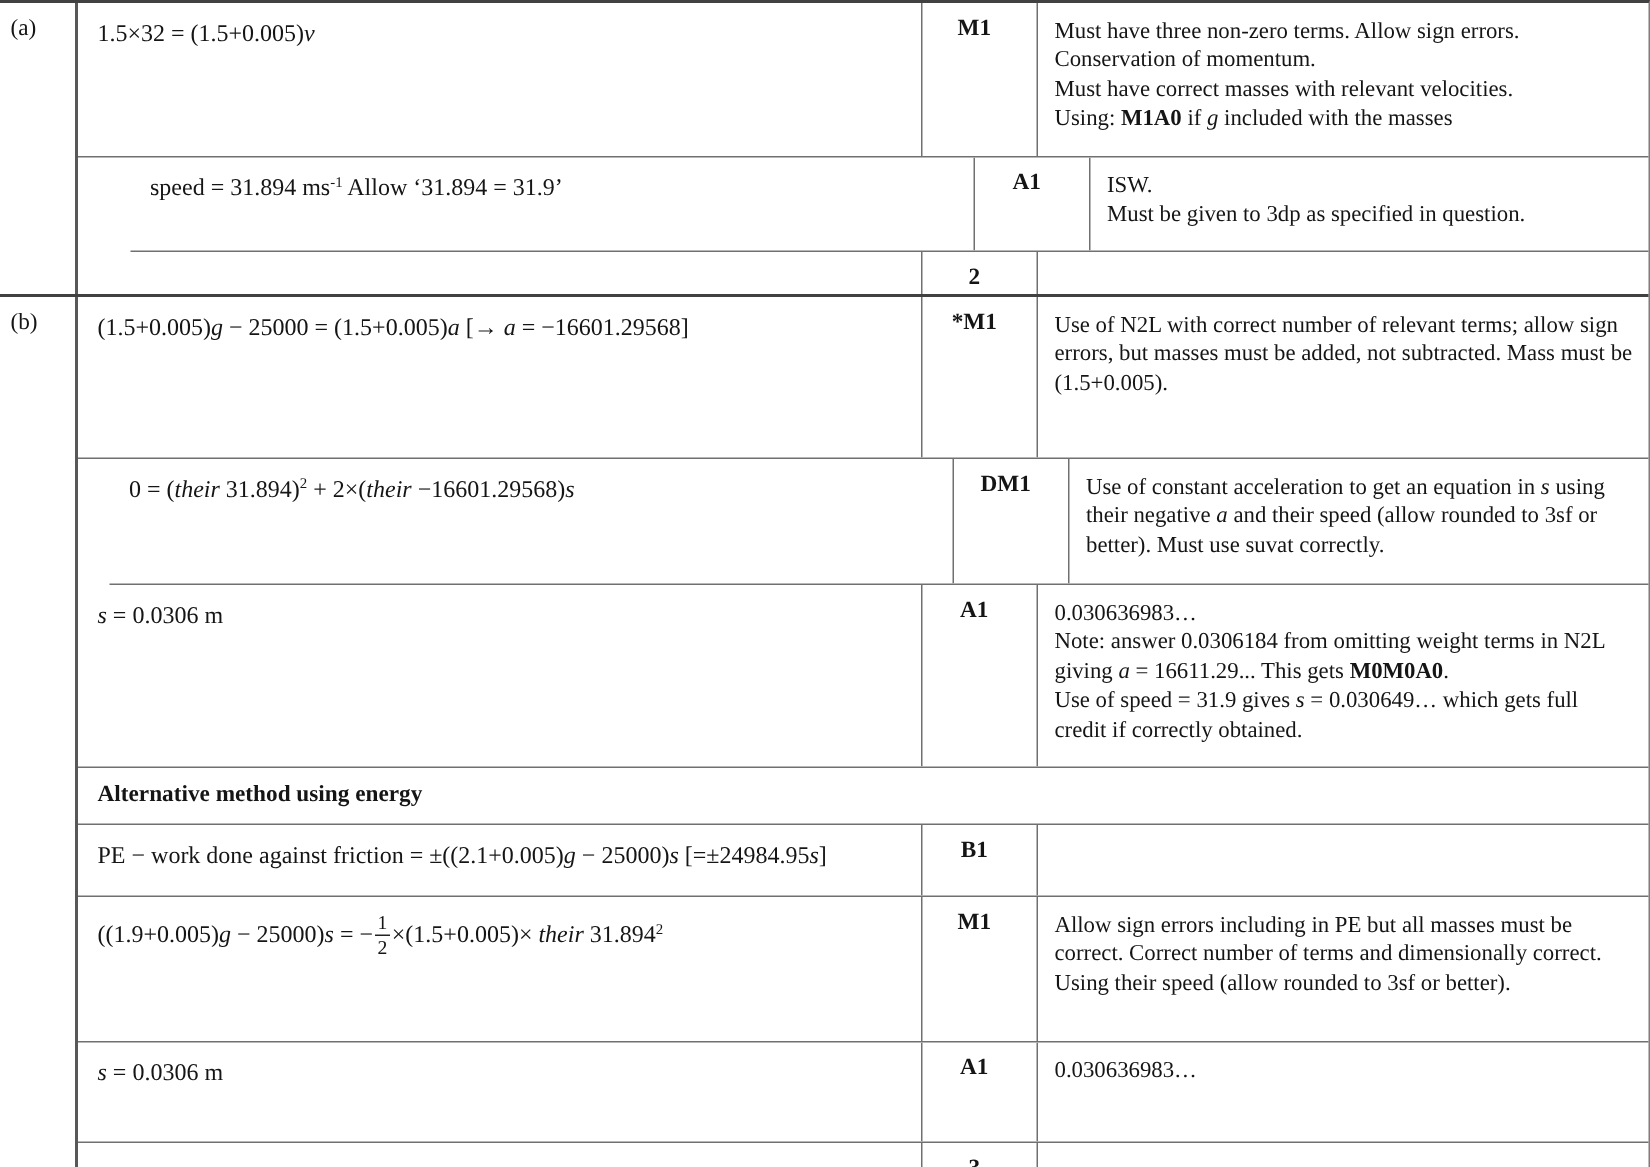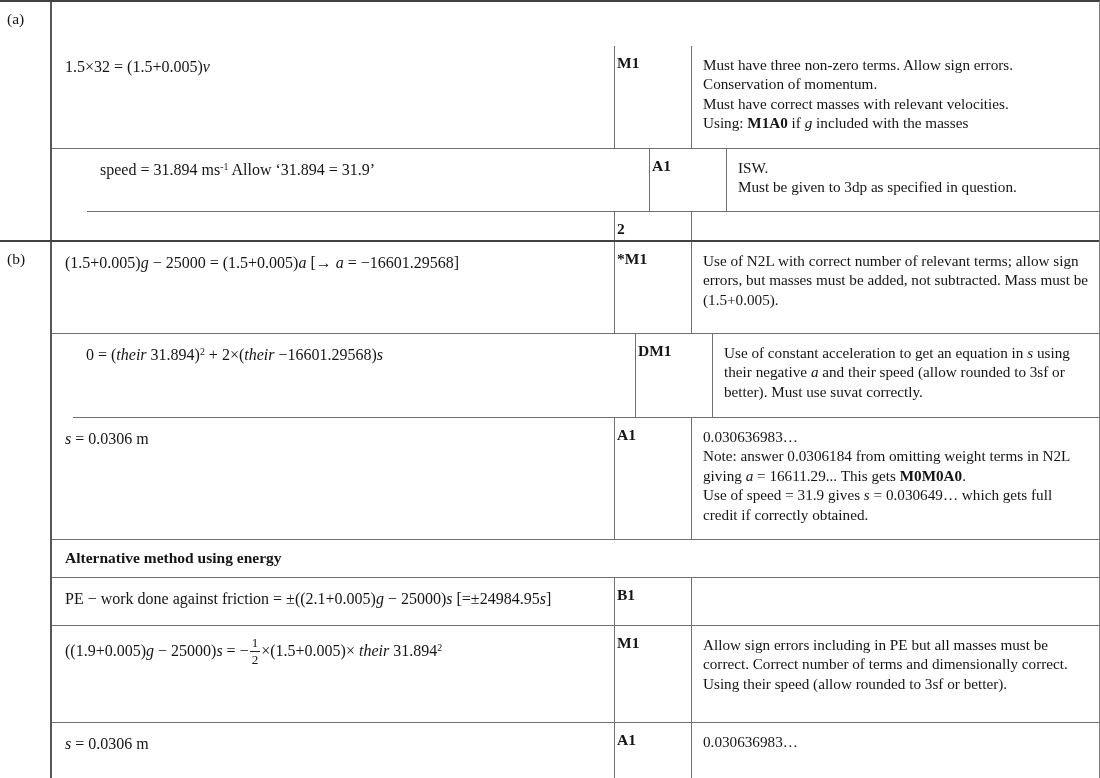--- a/index.html
+++ b/index.html
@@ -11,21 +11,21 @@
   .section{display:flex;}
   .section + .section{border-top:2px solid #414141;}
   .part-cell{flex:0 0 52px;box-sizing:border-box;border-right:2px solid #585858;
              padding:8px 2px 0 7px;font-size:15.5px;}
   .rows{flex:1;display:flex;flex-direction:column;min-width:0;}
   .row{display:flex;box-sizing:border-box;border-bottom:1px solid #707070;overflow:hidden;}
   .section .row:last-child{border-bottom:none;}
   .cell{box-sizing:border-box;}
   .work{flex:0 0 563px;border-right:1px solid #707070;
         padding:11px 8px 0 13px;font-size:16px;line-height:1.3;}
-  .mark{flex:0 0 77px;border-right:1px solid #707070;text-align:left;
+  .mark{flex:0 0 77px;border-right:1px solid #707070;text-align:center;
         padding:8px 9px 0 2px;font-weight:700;font-size:15.5px;}
   .note{flex:1;min-width:0;padding:9px 10px 0 11px;font-size:15.2px;line-height:1.28;}
   .note-line{margin:0;}
   .span-cell{flex:1;box-sizing:border-box;padding:9px 22px 0 13px;
              font-weight:700;font-size:15.5px;}
   .rb{font-weight:700;text-align:center;}
   .ri{font-style:italic;}
   .rp{font-size:0.62em;vertical-align:0.55em;}
   .frac{display:inline-block;vertical-align:middle;text-align:center;
         line-height:1.05;font-size:0.82em;margin:0 1px;position:relative;top:-1px;}
@@ -33,21 +33,21 @@
   .frac .fden{display:block;border-top:1px solid #222;padding:1px 2px 0;}
 </style>
 </head>
 <body>
 
 <div class="page">
   <div class="table" id="table-root">
       <div class="section">
         <div class="part-cell">(a)</div>
         <div class="rows">
-          <div class="row" style="height: 103px; margin-top: 44px;">
+          <div class="row" style="height: 103px;">
             <div class="cell work"><span>1.5×32 = (1.5+0.005)</span><span class="ri">v</span></div>
             <div class="cell mark">M1</div>
             <div class="cell note">
               <div class="note-line"><span>Must have three non-zero terms. Allow sign errors.</span></div>
               <div class="note-line"><span>Conservation of momentum.</span></div>
               <div class="note-line"><span>Must have correct masses with relevant velocities.</span></div>
               <div class="note-line"><span>Using: </span><span class="rb">M1A0</span><span> if </span><span class="ri">g</span><span> included with the masses</span></div>
             </div>
           </div>
           <div class="row" style="height: 63px; margin-left: 35px;">
@@ -61,21 +61,21 @@
           <div class="row" style="height: 28px;">
             <div class="cell work"></div>
             <div class="cell mark">2</div>
             <div class="cell note"></div>
           </div>
         </div>
       </div>
       <div class="section">
         <div class="part-cell">(b)</div>
         <div class="rows">
-          <div class="row" style="height: 92px;">
+          <div class="row" style="height: 108px;">
             <div class="cell work"><span>(1.5+0.005)</span><span class="ri">g</span><span> − 25000 = (1.5+0.005)</span><span class="ri">a</span><span> [→ </span><span class="ri">a</span><span> = −16601.29568]</span></div>
             <div class="cell mark">*M1</div>
             <div class="cell note">
               <div class="note-line"><span>Use of N2L with correct number of relevant terms; allow sign errors, but masses must be added, not subtracted. Mass must be (1.5+0.005).</span></div>
             </div>
           </div>
           <div class="row" style="height: 84px; margin-left: 21px;">
             <div class="cell work"><span>0 = (</span><span class="ri">their</span><span> 31.894)</span><span class="rp">2</span><span> + 2×(</span><span class="ri">their</span><span> −16601.29568)</span><span class="ri">s</span></div>
             <div class="cell mark">DM1</div>
             <div class="cell note">

